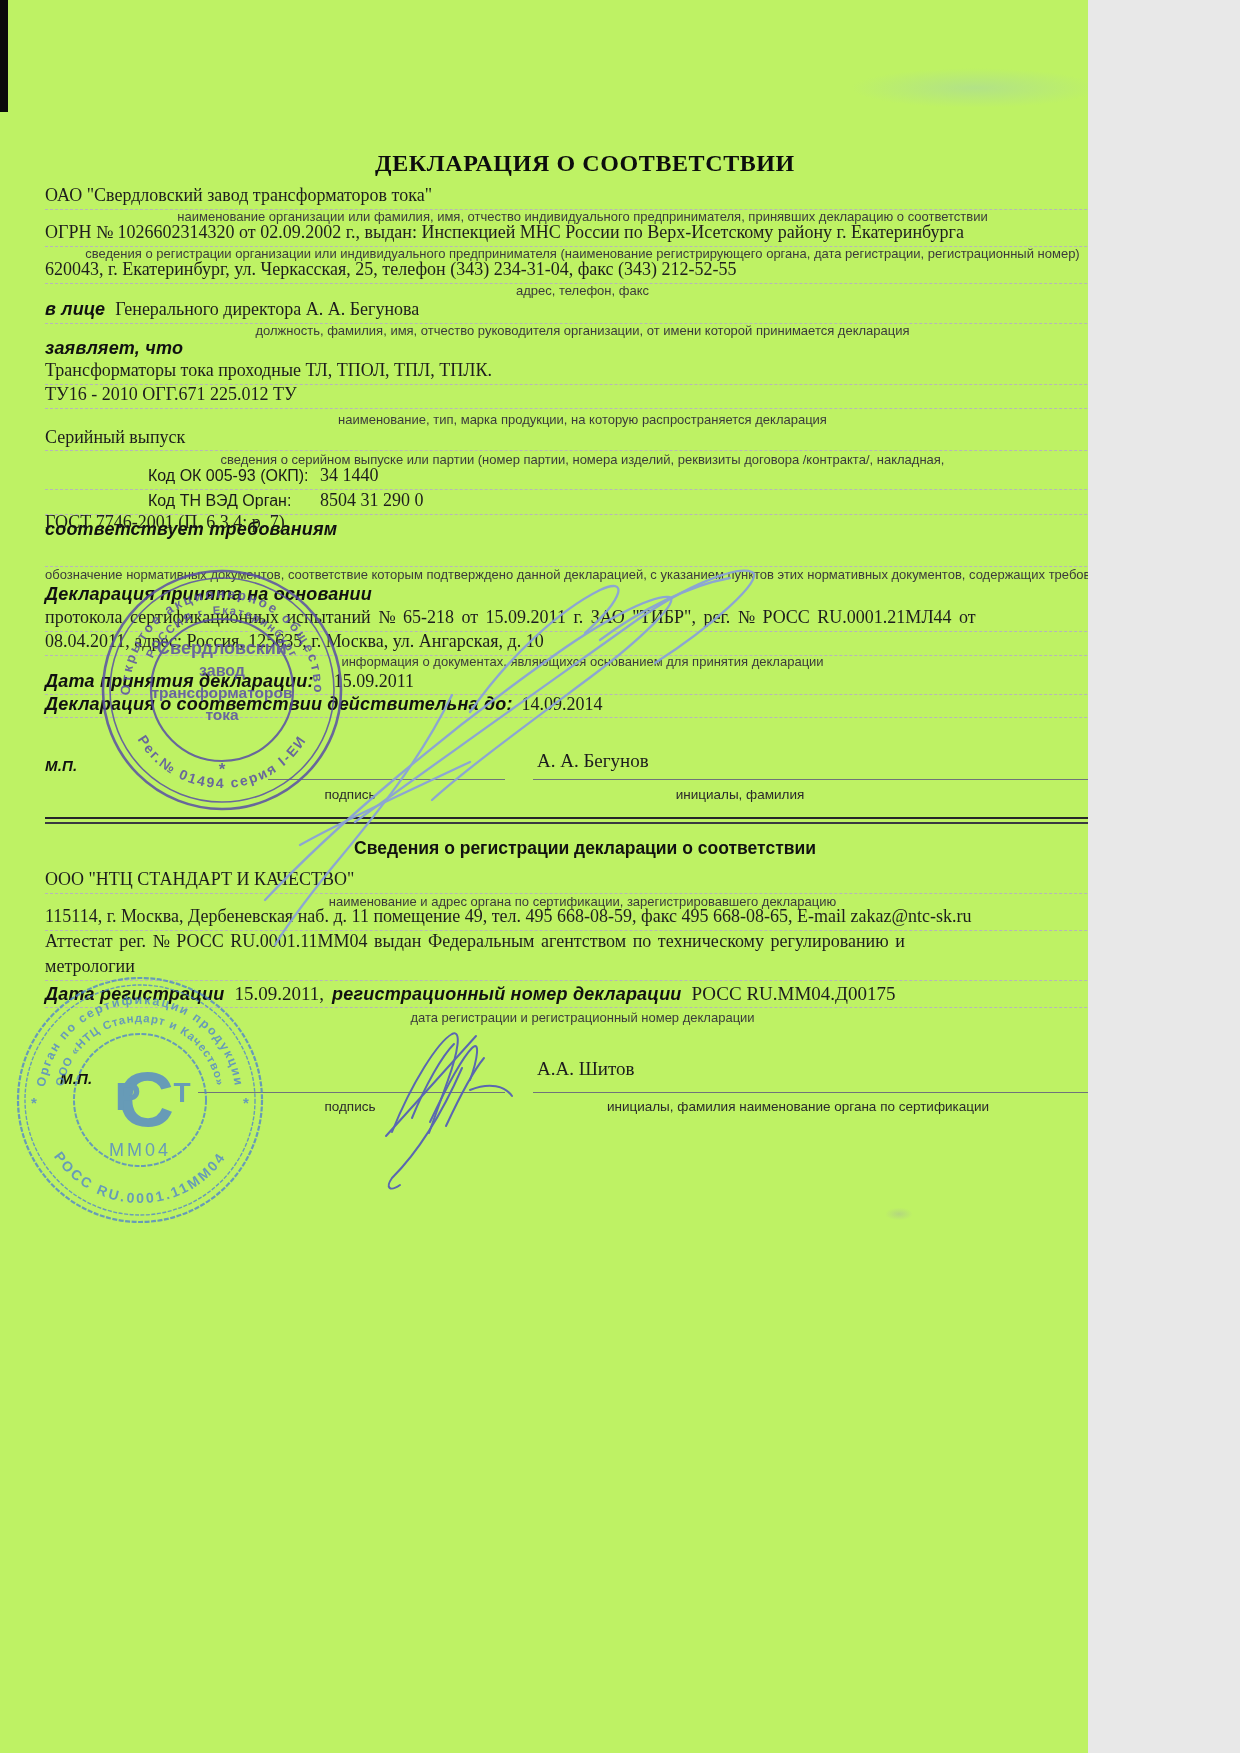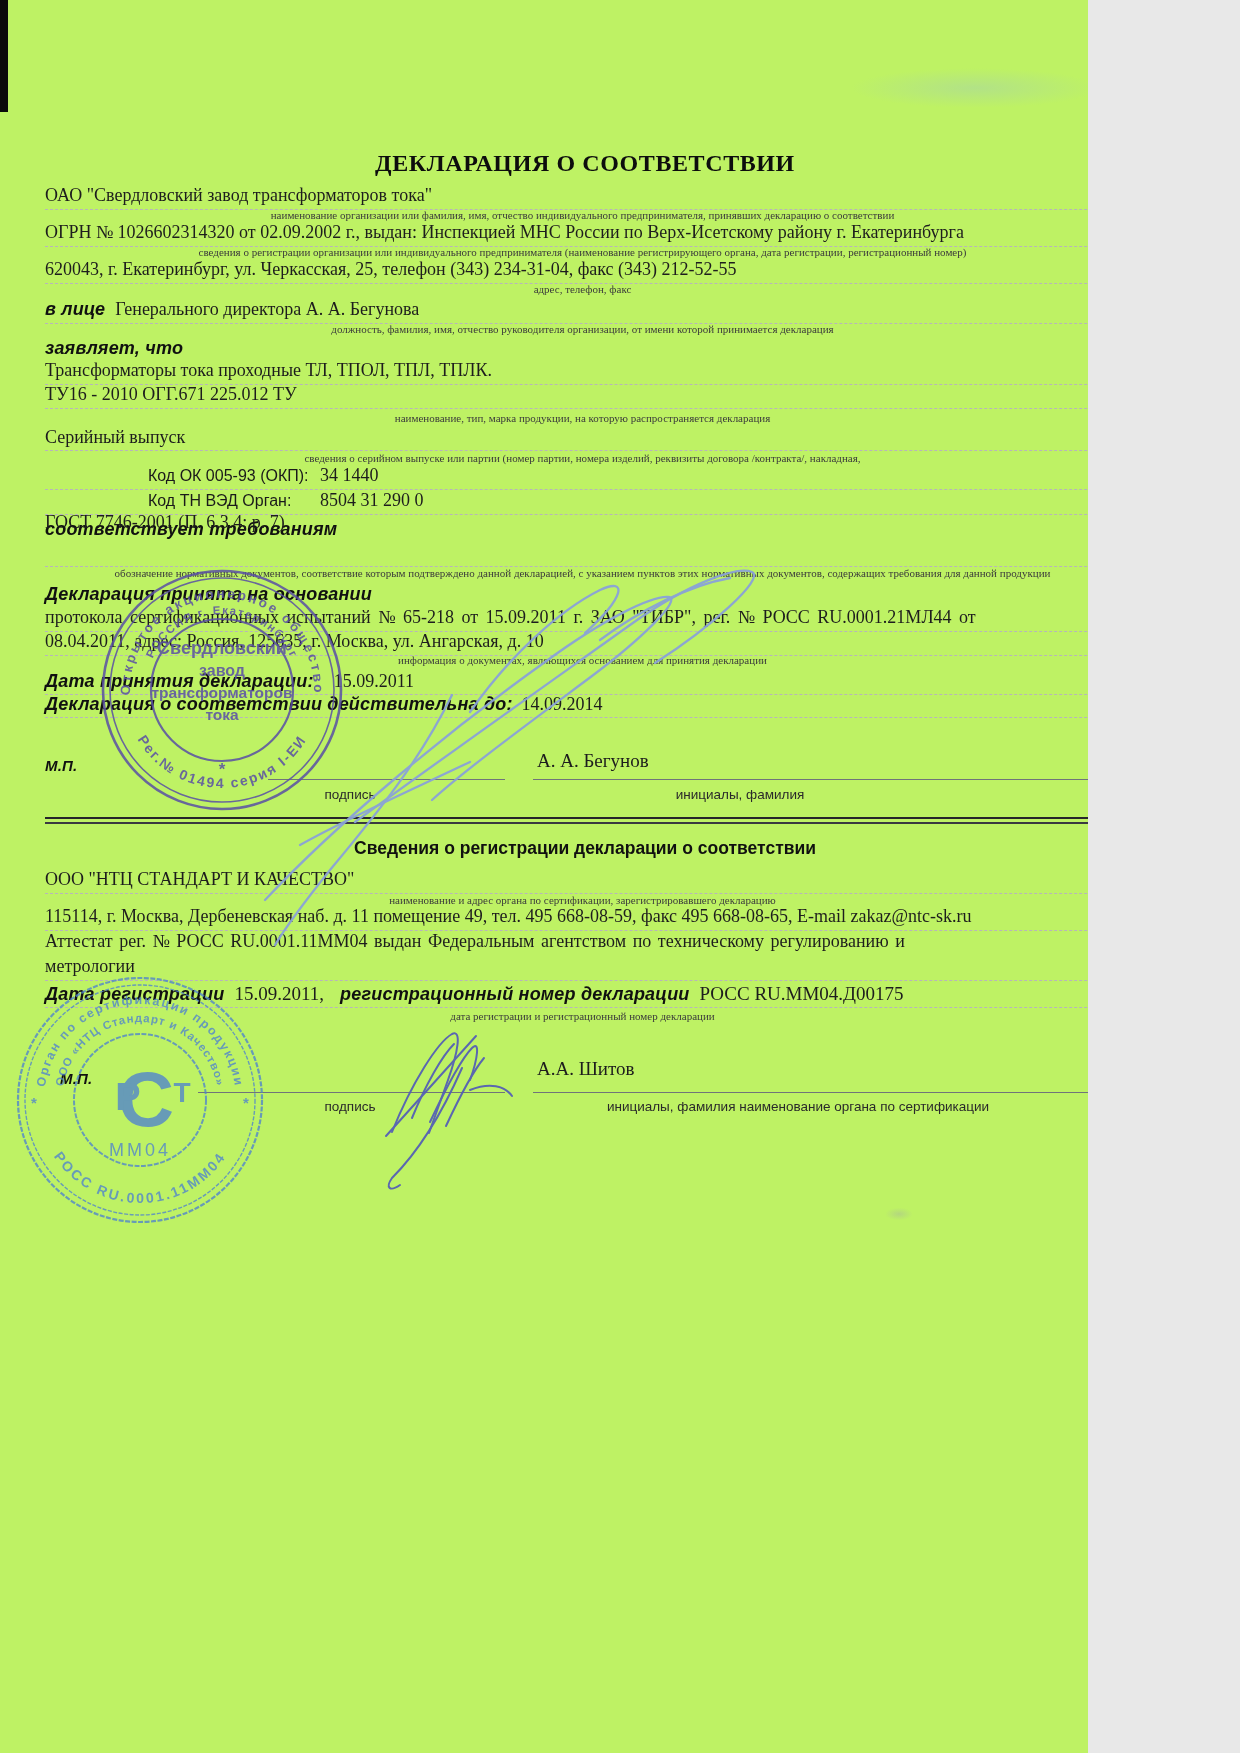--- a/index.html
+++ b/index.html
@@ -3,21 +3,21 @@
 <meta charset="utf-8">
 <style>
   html,body{margin:0;padding:0;background:#e8e8e8;}
   #page{position:relative;width:1088px;height:1753px;background:#bef264;overflow:hidden;
         font-family:"Liberation Serif", serif;color:#1c1c1c;}
   .abs{position:absolute;}
   .serif{font-family:"Liberation Serif", serif;font-size:18px;color:#1d1d1d;white-space:nowrap;}
   .serif-big{font-family:"Liberation Serif", serif;font-size:19px;color:#1d1d1d;white-space:nowrap;}
   .bsans{font-family:"Liberation Sans", sans-serif;font-weight:bold;font-size:18px;color:#101010;white-space:nowrap;letter-spacing:.2px;font-style:italic;}
   .rsans{font-family:"Liberation Sans", sans-serif;font-size:16px;color:#1a1a1a;white-space:nowrap;}
-  .caption{font-family:Liberation Serif, serif;font-size:11px;color:#3b3b3b;white-space:nowrap;}
+  .caption{font-family:Liberation Sans, sans-serif;font-size:13px;color:#3b3b3b;white-space:nowrap;}
   .capline{text-align:center;width:1075px;left:45px;}
   .dotline{left:45px;width:1192px;height:0;border-top:1.6px dashed #b7b5ba;}
   .sigline{height:0;border-top:1.6px solid #70747a;}
   .smallcap{font-family:"Liberation Sans", sans-serif;font-size:13.5px;color:#2a2a2a;white-space:nowrap;}
   .title{font-family:"Liberation Serif", serif;font-weight:bold;font-size:24px;letter-spacing:.6px;color:#0d0d0d;
          left:0;width:1170px;text-align:center;}
   .sechead{font-family:"Liberation Sans", sans-serif;font-weight:bold;font-size:17.5px;color:#101010;
            left:0;width:1170px;text-align:center;}
   .divider{left:45px;width:1073px;height:3px;border-top:2.4px solid #26262a;border-bottom:2px solid #3a3a40;}
   .stampt{font-family:"Liberation Sans", sans-serif;}
@@ -118,21 +118,21 @@
   <div class="abs serif" style="left:45px;top:906px;">115114, г. Москва, Дербеневская наб. д. 11 помещение 49, тел. 495 668-08-59, факс 495 668-08-65, E-mail zakaz@ntc-sk.ru</div>
   <div class="abs dotline" style="top:930px;"></div>
 
   <div class="abs serif" style="left:45px;top:931px;word-spacing:2px;">Аттестат рег. № РОСС RU.0001.11ММ04 выдан Федеральным агентством по техническому регулированию и</div>
   <div class="abs serif" style="left:45px;top:956px;">метрологии</div>
   <div class="abs dotline" style="top:980px;"></div>
 
   <div class="abs" style="left:45px;top:983px;">
     <span class="bsans">Дата регистрации</span>
     <span class="serif-big" style="margin-left:6px;">15.09.2011,</span>
-    <span class="bsans" style="margin-left:12px;">регистрационный номер декларации</span>
+    <span class="bsans" style="margin-left:4px;">регистрационный номер декларации</span>
     <span class="serif-big" style="margin-left:6px;">РОСС RU.ММ04.Д00175</span>
   </div>
   <div class="abs dotline" style="top:1007px;"></div>
   <div class="abs caption capline" style="top:1010px;">дата регистрации и регистрационный номер декларации</div>
 
   <div class="abs bsans" style="left:60px;top:1070px;font-size:15px;">М.П.</div>
   <div class="abs sigline" style="left:198px;top:1092px;width:307px;"></div>
   <div class="abs smallcap" style="left:250px;top:1099px;width:200px;text-align:center;">подпись</div>
   <div class="abs serif-big" style="left:537px;top:1058px;">А.А. Шитов</div>
   <div class="abs sigline" style="left:533px;top:1092px;width:617px;"></div>

